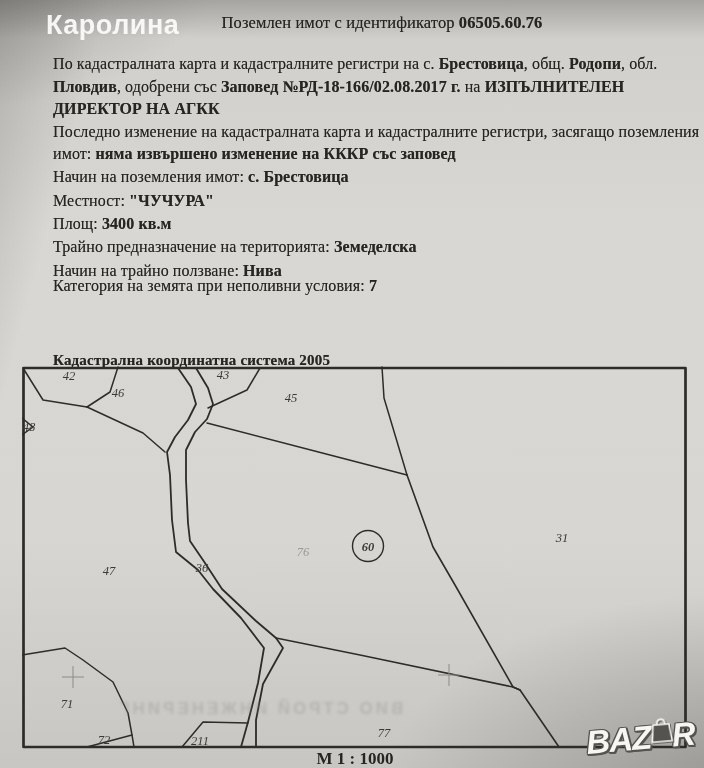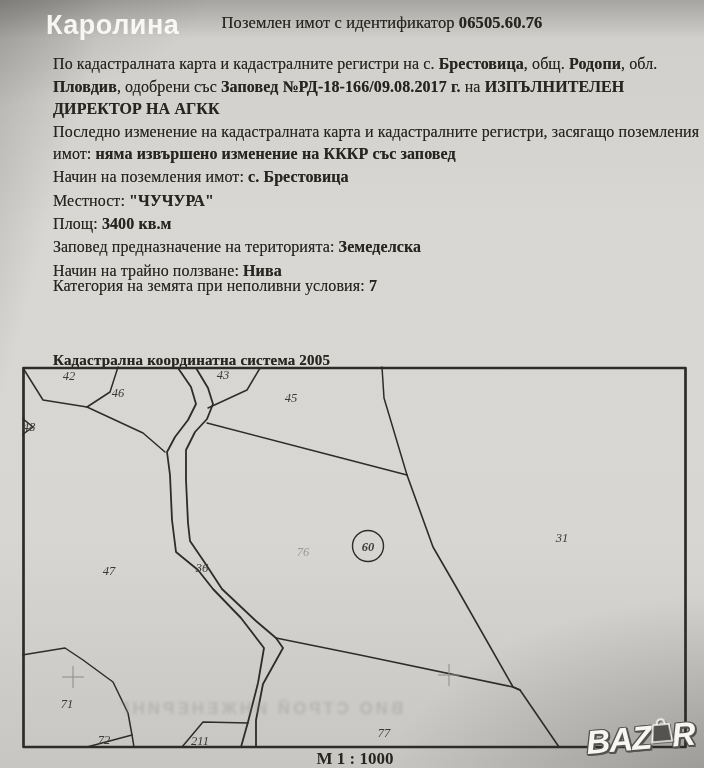--- a/index.html
+++ b/index.html
@@ -50,35 +50,35 @@
 <body>
 
 <div id="page">
 
   <div id="watermark">Каролина</div>
 
   <div class="line" id="title-row" style="top:13px"><span>Поземлен имот с идентификатор </span><span class="b">06505.60.76</span></div>
 
   <div class="line" style="top:54px"><span>По кадастралната карта и кадастралните регистри на с. </span><span class="b">Брестовица</span><span>, общ. </span><span class="b">Родопи</span><span>, обл.</span></div>
 
-  <div class="line" style="top:77px"><span class="b">Пловдив</span><span>, одобрени със </span><span class="b">Заповед №РД-18-166/09.08.2017 г.</span><span> на </span><span class="b">ИЗПЪЛНИТЕЛЕН</span></div>
+  <div class="line" style="top:77px"><span class="b">Пловдив</span><span>, одобрени със </span><span class="b">Заповед №РД-18-166/02.08.2017 г.</span><span> на </span><span class="b">ИЗПЪЛНИТЕЛЕН</span></div>
 
   <div class="line" style="top:99px"><span class="b">ДИРЕКТОР НА АГКК</span></div>
 
   <div class="line" style="top:122px"><span>Последно изменение на кадастралната карта и кадастралните регистри, засягащо поземления</span></div>
 
   <div class="line" style="top:144px"><span>имот: </span><span class="b">няма извършено изменение на КККР със заповед</span></div>
 
   <div class="line" style="top:167px"><span>Начин на поземления имот: </span><span class="b">с. Брестовица</span></div>
 
   <div class="line" style="top:191px"><span>Местност: </span><span class="b">"ЧУЧУРА"</span></div>
 
   <div class="line" style="top:214px"><span>Площ: </span><span class="b">3400 кв.м</span></div>
 
-  <div class="line" style="top:237px"><span>Заповед предназначение на територията: </span><span class="b">Земеделска</span></div>
+  <div class="line" style="top:237px"><span>Трайно предназначение на територията: </span><span class="b">Земеделска</span></div>
 
   <div class="line" style="top:261px"><span>Начин на трайно ползване: </span><span class="b">Нива</span></div>
 
   <div class="line" style="top:276px"><span>Категория на земята при неполивни условия: </span><span class="b">7</span></div>
 
 
 
   <div class="line" id="map-header" style="top:351px">Кадастрална координатна система 2005</div>
 
   <div id="map-wrap">

